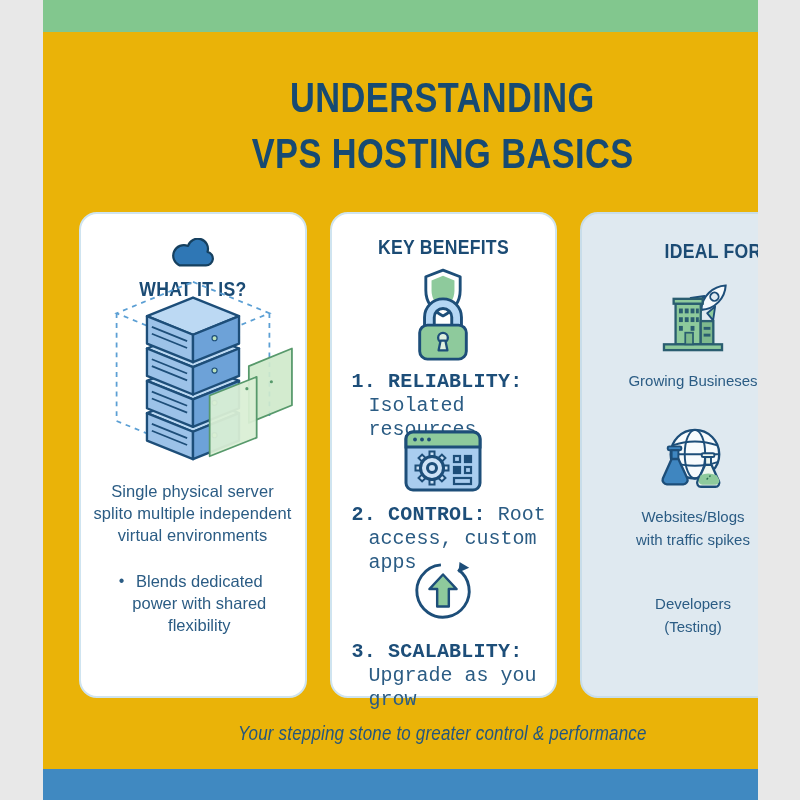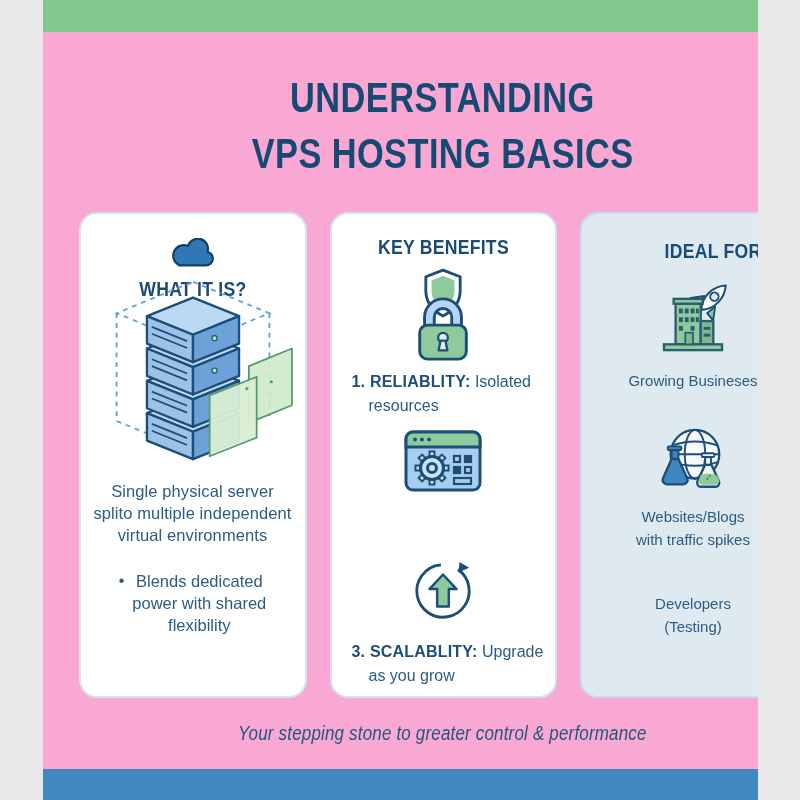--- a/index.html
+++ b/index.html
@@ -1,19 +1,19 @@
 <!DOCTYPE html>
 <html><head>
 <meta charset="utf-8">
 <style>
   html,body{margin:0;padding:0;background:#e8e8e8;}
   *{box-sizing:border-box;}
   .canvas{
     position:relative;width:715px;height:800px;margin:0 auto;
-    background:#f9a8d4;overflow:hidden;
+    background:#eab308;overflow:hidden;
     font-family:"Liberation Sans", sans-serif;color:#28587f;
   }
   .top-bar{position:absolute;left:0;top:0;width:800px;height:32px;background:#82c78e;}
   .bottom-bar{position:absolute;left:0;top:769px;width:800px;height:31px;background:#4089c1;}
 
   .title-wrap{position:absolute;left:0;top:74px;width:800px;text-align:center;line-height:47px;}
   .title-line{
     display:inline-block;transform:scaleX(0.80);transform-origin:center;
     font-size:43px;font-weight:800;letter-spacing:0.5px;color:#174a72;white-space:nowrap;
   }
@@ -36,22 +36,22 @@
   .body-text{position:absolute;left:0;width:100%;text-align:center;font-size:16.5px;line-height:22px;color:#2b5c84;letter-spacing:0.1px;}
   .body-text .line{display:block;white-space:nowrap;}
 
   .bullet-row{position:absolute;left:0;width:100%;display:flex;justify-content:center;gap:8px;font-size:16.5px;line-height:22px;color:#2b5c84;}
   .bullet-dot{font-size:16px;line-height:22px;}
   .bullet-lines{text-align:center;}
   .bullet-lines .line{display:block;white-space:nowrap;}
 
   .benefit-item{
     position:absolute;left:20px;width:196px;text-align:left;
-    font-size:16px;line-height:24px;color:#2b5c84;
-    text-indent:-17px;padding-left:17px;
+    font-size:20px;line-height:24px;color:#2b5c84;
+    text-indent:-17px;padding-left:17px;font-family:Liberation Mono, monospace;
   }
   .benefit-label{font-weight:bold;color:#1d4e79;letter-spacing:0.2px;}
 
   .ideal-text{position:absolute;left:0;width:100%;text-align:center;font-size:15px;line-height:23px;color:#2b5c84;}
   .ideal-text .line{display:block;white-space:nowrap;}
 
   .footer-wrap{position:absolute;left:0;top:722px;width:800px;text-align:center;font-style:italic;}
   .footer-tagline{
     display:inline-block;transform:scaleX(0.85);transform-origin:center;
     font-size:20px;color:#24567e;letter-spacing:0.2px;white-space:nowrap;
@@ -200,20 +200,24 @@
         <g fill="none" stroke="#1d4e79" stroke-width="2.2">
           <rect x="50" y="26" width="6" height="6"></rect>
           <rect x="61" y="26" width="6" height="6" fill="#1d4e79"></rect>
           <rect x="50" y="37" width="6" height="6" fill="#1d4e79"></rect>
           <rect x="61" y="37" width="6" height="6"></rect>
           <rect x="50" y="48" width="17" height="6"></rect>
         </g>
       </svg>
     </div>
 
+    <div class="benefit-item" style="top:289px;">
+      <span class="benefit-label">2. CONTROL:</span>
+      <span>Root access, custom apps</span>
+    </div>
 
     <div class="center-x" style="top:344px;">
       <svg width="66" height="66" viewBox="0 0 68 68">
         <g transform="rotate(-55 34 34)">
           <circle cx="34" cy="34" r="27" fill="none" stroke="#1d4e79" stroke-width="3" stroke-dasharray="150 20"></circle>
         </g>
         <polygon points="51,4 61,10 50,15" fill="#1d4e79"></polygon>
         <polygon points="34,17 48,32 40,32 40,50 28,50 28,32 20,32" fill="#8eca9c" stroke="#1d4e79" stroke-width="2.5" stroke-linejoin="round"></polygon>
       </svg>
     </div>

